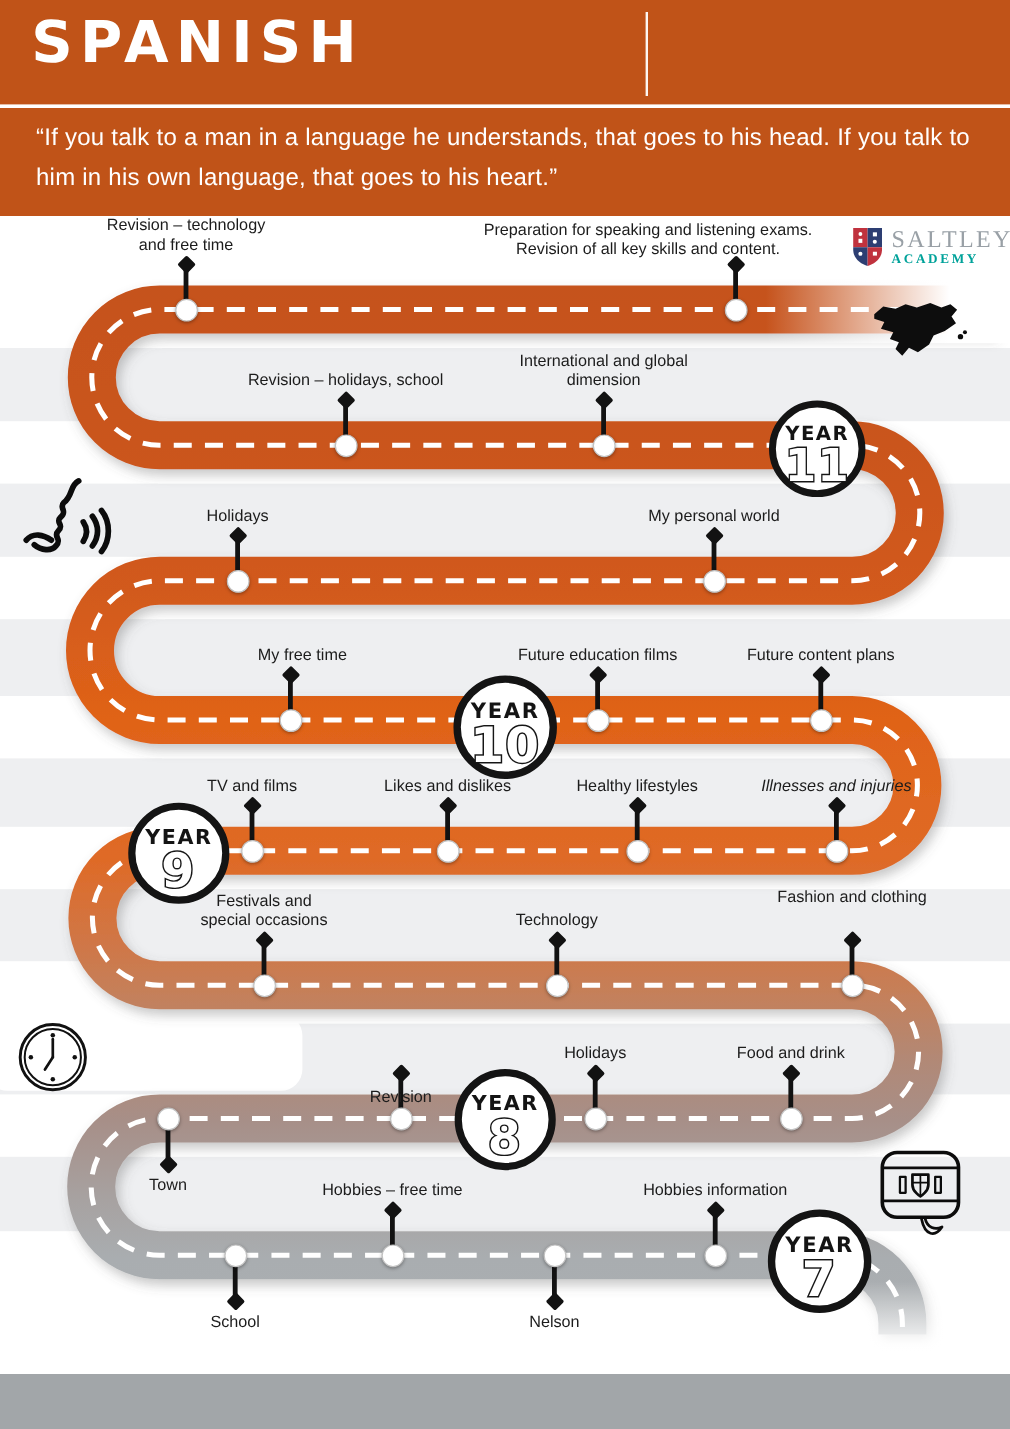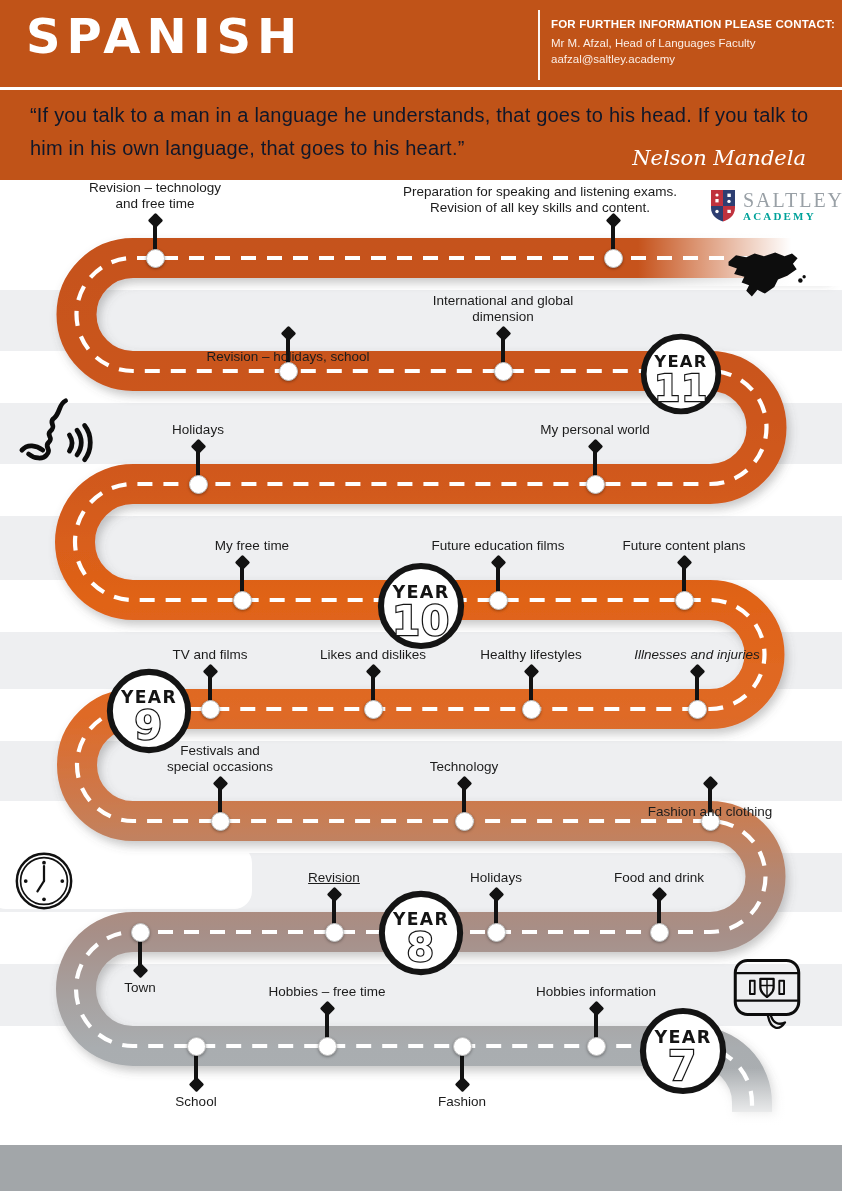--- a/index.html
+++ b/index.html
@@ -10,21 +10,21 @@
   
   .hdr{position:absolute;left:0;top:0;width:842px;height:180px;background:#c05318;color:#fff;z-index:5;}
   .title{position:absolute;left:26px;top:8px;margin:0;font-size:48px;font-weight:700;
          letter-spacing:6px;color:#ffffff;font-family:"DejaVu Sans",sans-serif;}
   .contact-sep{position:absolute;left:538px;top:10px;width:2px;height:70px;background:rgba(255,255,255,.95);}
   .contact{position:absolute;left:551px;top:18px;width:285px;}
   .c-head{font-size:11.5px;font-weight:700;margin-bottom:5px;letter-spacing:.2px;}
   .c-line{font-size:11.5px;line-height:16px;color:#fbeee6;}
   .hdr-rule{position:absolute;left:0;top:87px;width:842px;height:3px;background:#ffffff;}
   .quote{position:absolute;left:30px;top:99px;width:784px;font-size:20px;line-height:33px;
-         letter-spacing:.2px;color:#0f172a;}
+         letter-spacing:.2px;color:#ffffff;}
   .quote-attr{position:absolute;right:36px;top:146px;font-size:21px;font-style:italic;
               font-family:"DejaVu Serif",serif;color:#ffffff;}
 
   
   .logo{position:absolute;left:710px;top:189px;display:flex;align-items:center;gap:7px;z-index:5;font-family:Liberation Serif, serif;}
   .logo-name{font-size:20px;letter-spacing:2px;color:#99a0a6;line-height:20px;}
   .logo-sub{font-size:11px;font-weight:700;letter-spacing:2.2px;color:#00a29a;line-height:13px;}
 
   
   .icon{position:absolute;z-index:4;}
@@ -102,28 +102,22 @@
          A58 58 0 0 0 133 600 H710 A54.5 54.5 0 0 1 710 709 H133 A56 56 0 0 0 133 821
          H710 A55.5 55.5 0 0 1 710 932 H133 A57 57 0 0 0 133 1046 H695 A57 57 0 0 1 752 1103 L752 1112" fill="none" stroke="#ffffff" stroke-width="4.2" stroke-dasharray="15 11"></path>
 
     <rect x="638" y="230" width="204" height="56" fill="url(#fadeRight)"></rect>
     <rect x="688" y="1068" width="154" height="74" fill="url(#fadeDown)"></rect>
   </svg>
 
   <header class="hdr">
     <h1 class="title">SPANISH</h1>
     <div class="contact-sep"></div>
-    <div class="contact">
-      <div class="c-head">FOR FURTHER INFORMATION PLEASE CONTACT:</div>
-      <div class="c-line">Mr M. Afzal,  Head of Languages Faculty</div>
-      <div class="c-line">aafzal@saltley.academy</div>
-    </div>
     <div class="hdr-rule"></div>
     <div class="quote">“If you talk to a man in a language he understands, that goes to his head. If you talk to him in his own language, that goes to his heart.”</div>
-    <div class="quote-attr">Nelson Mandela</div>
   </header>
 
   <div class="logo">
     <svg width="26" height="34" viewBox="0 0 26 34">
       <path d="M1 1 H13 V17 H1 Z" fill="#c0323e"></path>
       <path d="M13 1 H25 V17 H13 Z" fill="#2d3e72"></path>
       <path d="M1 17 H13 V32.6 C7.4 31 1 26.6 1 19 Z" fill="#2d3e72"></path>
       <path d="M13 17 H25 V19 C25 26.6 18.6 31 13 32.6 Z" fill="#c0323e"></path>
       <circle cx="7" cy="6" r="1.6" fill="#fff"></circle>
         <rect x="5.4" y="10" width="3.2" height="3.4" fill="#fff"></rect>
@@ -185,21 +179,21 @@
       <div class="pin-diamond" style="left: 149.5px; top: 214.5px;"></div>
       <div class="pin-dot" style="left: 145.5px; top: 248.5px;"></div>
       <div class="pin-label" style="left: 155px; top: 212px; transform: translate(-50%, -100%);">Revision – technology<br>and free time</div>
       <div class="pin-stem" style="left: 611px; top: 220px; height: 38px;"></div>
       <div class="pin-diamond" style="left: 607.5px; top: 214.5px;"></div>
       <div class="pin-dot" style="left: 603.5px; top: 248.5px;"></div>
       <div class="pin-label" style="left: 540px; top: 216px; transform: translate(-50%, -100%);">Preparation for speaking and listening exams.<br>Revision of all key skills and content.</div>
       <div class="pin-stem" style="left: 286px; top: 333px; height: 38px;"></div>
       <div class="pin-diamond" style="left: 282.5px; top: 327.5px;"></div>
       <div class="pin-dot" style="left: 278.5px; top: 361.5px;"></div>
-      <div class="pin-label" style="left: 288px; top: 325px; transform: translate(-50%, -100%); margin-top: 40px;">Revision – holidays, school</div>
+      <div class="pin-label" style="left: 288px; top: 325px; transform: translate(-50%, -100%);">Revision – holidays, school</div>
       <div class="pin-stem" style="left: 501px; top: 333px; height: 38px;"></div>
       <div class="pin-diamond" style="left: 497.5px; top: 327.5px;"></div>
       <div class="pin-dot" style="left: 493.5px; top: 361.5px;"></div>
       <div class="pin-label" style="left: 503px; top: 325px; transform: translate(-50%, -100%);">International and global<br>dimension</div>
       <div class="pin-stem" style="left: 196px; top: 446px; height: 38px;"></div>
       <div class="pin-diamond" style="left: 192.5px; top: 440.5px;"></div>
       <div class="pin-dot" style="left: 188.5px; top: 474.5px;"></div>
       <div class="pin-label" style="left: 198px; top: 438px; transform: translate(-50%, -100%);">Holidays</div>
       <div class="pin-stem" style="left: 593px; top: 446px; height: 38px;"></div>
       <div class="pin-diamond" style="left: 589.5px; top: 440.5px;"></div>
@@ -237,49 +231,49 @@
       <div class="pin-diamond" style="left: 214.5px; top: 777.5px;"></div>
       <div class="pin-dot" style="left: 210.5px; top: 811.5px;"></div>
       <div class="pin-label" style="left: 220px; top: 775px; transform: translate(-50%, -100%);">Festivals and<br>special occasions</div>
       <div class="pin-stem" style="left: 462px; top: 783px; height: 38px;"></div>
       <div class="pin-diamond" style="left: 458.5px; top: 777.5px;"></div>
       <div class="pin-dot" style="left: 454.5px; top: 811.5px;"></div>
       <div class="pin-label" style="left: 464px; top: 775px; transform: translate(-50%, -100%);">Technology</div>
       <div class="pin-stem" style="left: 708px; top: 783px; height: 38px;"></div>
       <div class="pin-diamond" style="left: 704.5px; top: 777.5px;"></div>
       <div class="pin-dot" style="left: 700.5px; top: 811.5px;"></div>
-      <div class="pin-label" style="left: 710px; top: 820px; transform: translate(-50%, -100%);">Fashion and clothing</div>
+      <div class="pin-label" style="left: 710px; top: 756px; transform: translate(-50%, -100%);">Fashion and clothing</div>
       <div class="pin-stem" style="left: 138px; top: 932px; height: 38px;"></div>
       <div class="pin-diamond" style="left: 134.5px; top: 964.5px;"></div>
       <div class="pin-dot" style="left: 130.5px; top: 922.5px;"></div>
       <div class="pin-label" style="left: 140px; top: 980px; transform: translate(-50%, 0px);">Town</div>
       <div class="pin-stem" style="left: 332px; top: 894px; height: 38px;"></div>
       <div class="pin-diamond" style="left: 328.5px; top: 888.5px;"></div>
       <div class="pin-dot" style="left: 324.5px; top: 922.5px;"></div>
-      <div class="pin-label" style="left: 334px; top: 886px; transform: translate(-50%, -100%); text-decoration: underline;">Revision</div>
+      <div class="pin-label" style="left: 334px; top: 922px; transform: translate(-50%, -100%);">Revision</div>
       <div class="pin-stem" style="left: 494px; top: 894px; height: 38px;"></div>
       <div class="pin-diamond" style="left: 490.5px; top: 888.5px;"></div>
       <div class="pin-dot" style="left: 486.5px; top: 922.5px;"></div>
       <div class="pin-label" style="left: 496px; top: 886px; transform: translate(-50%, -100%);">Holidays</div>
       <div class="pin-stem" style="left: 657px; top: 894px; height: 38px;"></div>
       <div class="pin-diamond" style="left: 653.5px; top: 888.5px;"></div>
       <div class="pin-dot" style="left: 649.5px; top: 922.5px;"></div>
       <div class="pin-label" style="left: 659px; top: 886px; transform: translate(-50%, -100%);">Food and drink</div>
       <div class="pin-stem" style="left: 194px; top: 1046px; height: 38px;"></div>
       <div class="pin-diamond" style="left: 190.5px; top: 1078.5px;"></div>
       <div class="pin-dot" style="left: 186.5px; top: 1036.5px;"></div>
       <div class="pin-label" style="left: 196px; top: 1094px; transform: translate(-50%, 0px);">School</div>
       <div class="pin-stem" style="left: 325px; top: 1008px; height: 38px;"></div>
       <div class="pin-diamond" style="left: 321.5px; top: 1002.5px;"></div>
       <div class="pin-dot" style="left: 317.5px; top: 1036.5px;"></div>
       <div class="pin-label" style="left: 327px; top: 1000px; transform: translate(-50%, -100%);">Hobbies – free time</div>
       <div class="pin-stem" style="left: 460px; top: 1046px; height: 38px;"></div>
       <div class="pin-diamond" style="left: 456.5px; top: 1078.5px;"></div>
       <div class="pin-dot" style="left: 452.5px; top: 1036.5px;"></div>
-      <div class="pin-label" style="left: 462px; top: 1094px; transform: translate(-50%, 0px);">Fashion</div>
+      <div class="pin-label" style="left: 462px; top: 1094px; transform: translate(-50%, 0px);">Nelson</div>
       <div class="pin-stem" style="left: 594px; top: 1008px; height: 38px;"></div>
       <div class="pin-diamond" style="left: 590.5px; top: 1002.5px;"></div>
       <div class="pin-dot" style="left: 586.5px; top: 1036.5px;"></div>
       <div class="pin-label" style="left: 596px; top: 1000px; transform: translate(-50%, -100%);">Hobbies information</div>
     </div>
   <div id="years-layer">
       <div class="year-badge" style="left: 639px; top: 1007px;"><svg width="88" height="88" viewBox="0 0 100 100">
           <circle cx="50" cy="50" r="45.5" fill="#ffffff" stroke="#141414" stroke-width="7"></circle>
           <text x="50" y="41" text-anchor="middle" font-family="DejaVu Sans, sans-serif" font-size="20" font-weight="700" letter-spacing="1.5" fill="#141414">YEAR</text>
           <text x="50" y="83" text-anchor="middle" font-family="DejaVu Sans, sans-serif" font-size="46" font-weight="800" letter-spacing="2" fill="#ffffff" stroke="#161616" stroke-width="2.8" paint-order="stroke" style="paint-order:stroke;">7</text>

